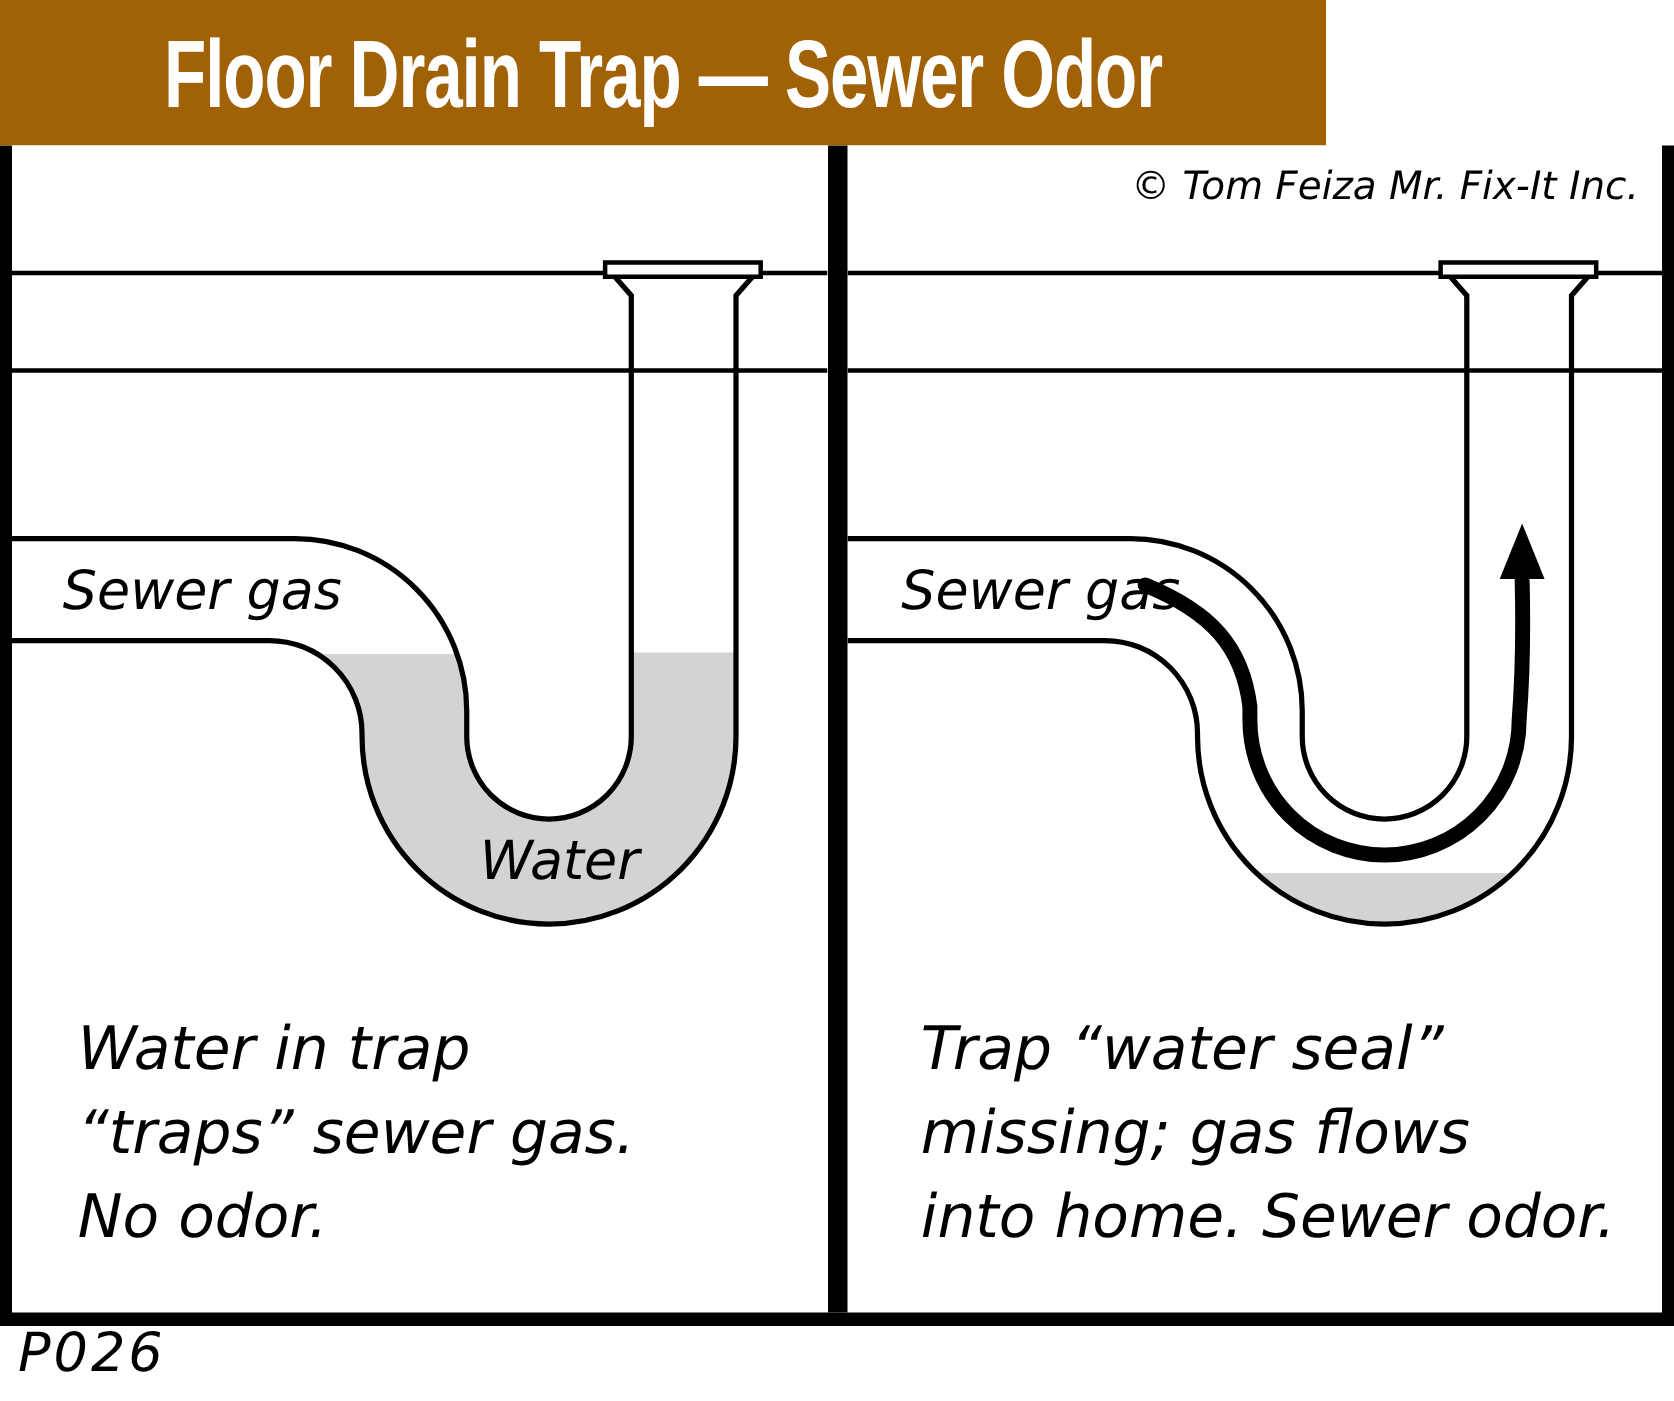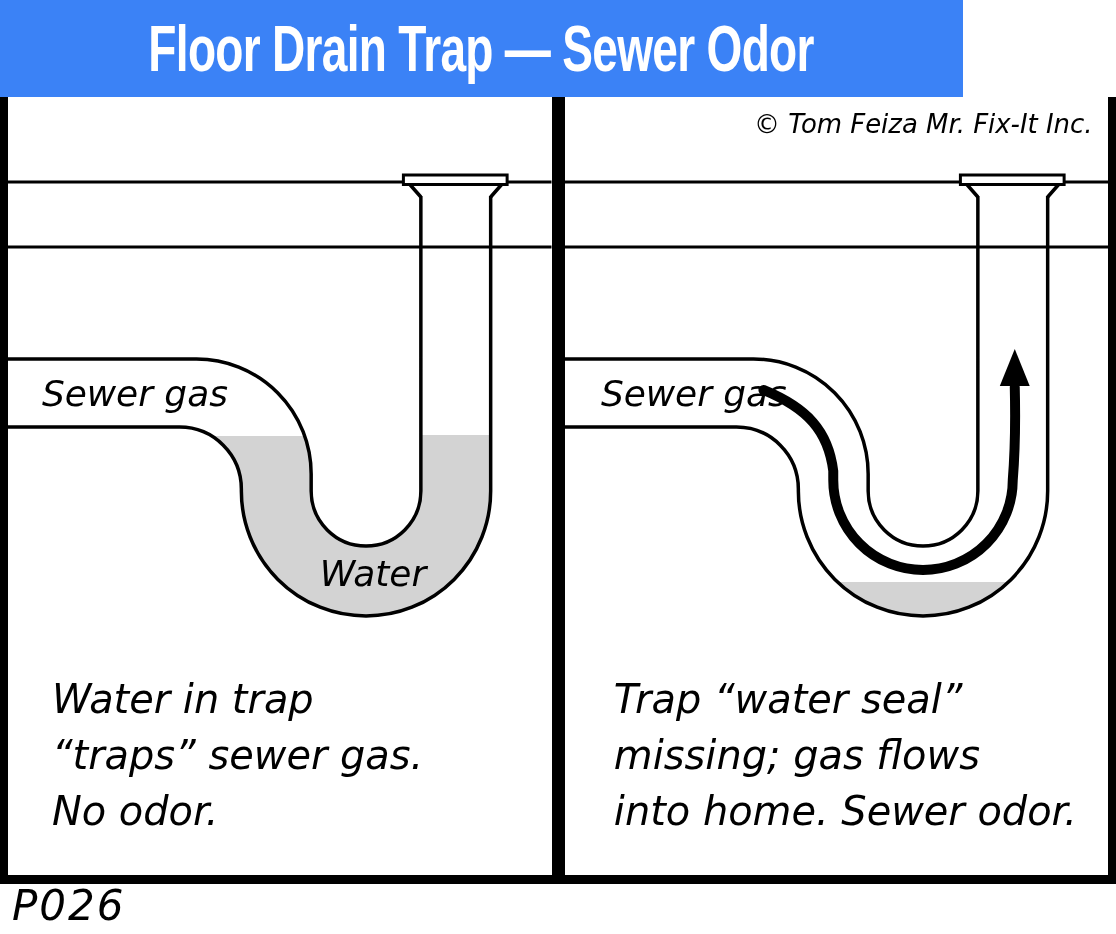--- a/index.html
+++ b/index.html
@@ -1,29 +1,29 @@
 <!DOCTYPE html>
 <html><head>
 <meta charset="utf-8">
 <style>
   html,body{margin:0;padding:0;background:#fff;}
   .page{position:relative;width:1116px;height:934px;background:#ffffff;overflow:hidden;
         font-family:"DejaVu Sans",sans-serif;color:#000;}
-  .titlebar{position:absolute;left:0;top:0;width:963px;height:97px;background:#3b82f6;
+  .titlebar{position:absolute;left:0;top:0;width:884px;height:97px;background:#a16207;
             display:flex;align-items:center;justify-content:center;}
   .titlebar span{color:#fff;font-family:"Liberation Sans",sans-serif;font-weight:bold;
                  font-size:64px;letter-spacing:-1px;white-space:nowrap;
                  transform:scaleX(0.72);transform-origin:center center;}
   .figure{position:absolute;left:0;top:97px;width:1116px;height:787px;box-sizing:border-box;
           border-left:8px solid #000;border-right:8px solid #000;border-bottom:9px solid #000;
           display:flex;background:#fff;}
   .panel{flex:1 1 0;position:relative;}
   .panel svg{display:block;width:100%;height:100%;}
   .divider{width:13px;background:#000;}
-  .plate-id{position:absolute;left:12px;top:884px;font-size:42px;font-style:italic;
+  .plate-id{position:absolute;left:12px;top:884px;font-size:36px;font-style:italic;
             line-height:1.05;letter-spacing:2px;}
   svg text{font-family:"DejaVu Sans",sans-serif;font-style:italic;fill:#000;}
   .wall{fill:none;stroke:#000;stroke-width:3.5;}
   .thin{fill:none;stroke:#000;stroke-width:3;}
   .caption-line{font-size:40px;}
 </style>
 </head>
 <body>
 
 <div class="page">

